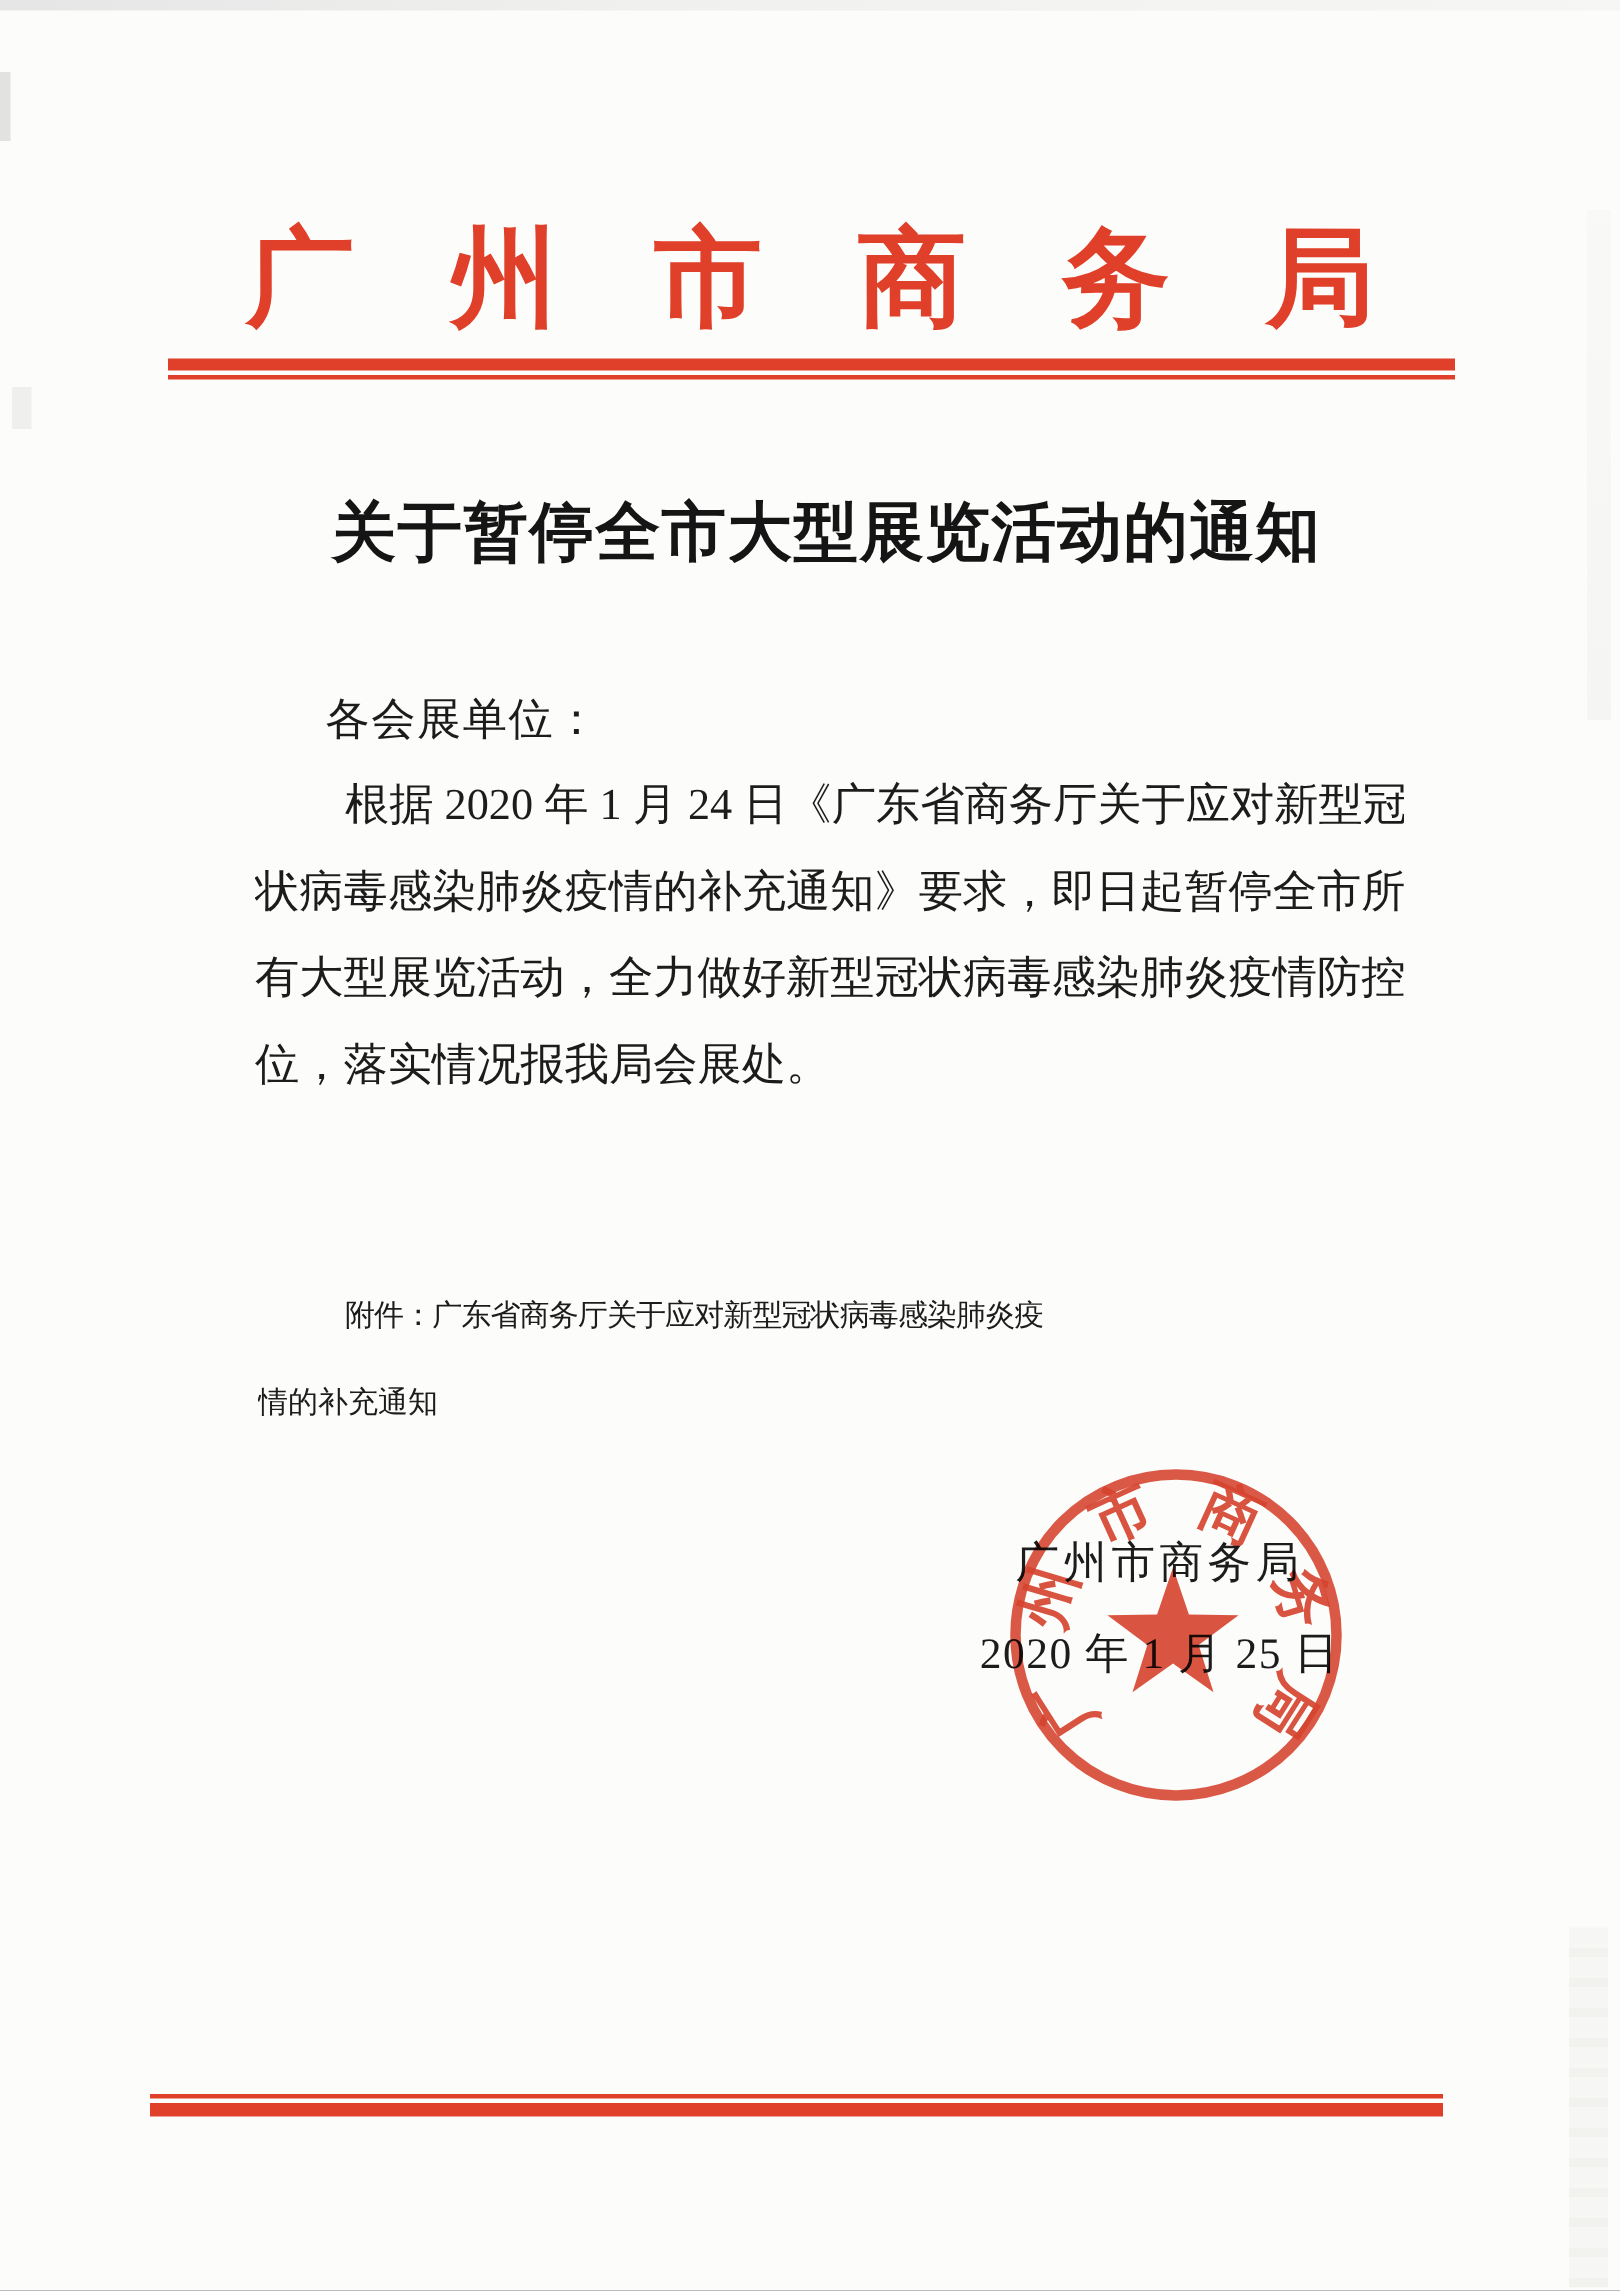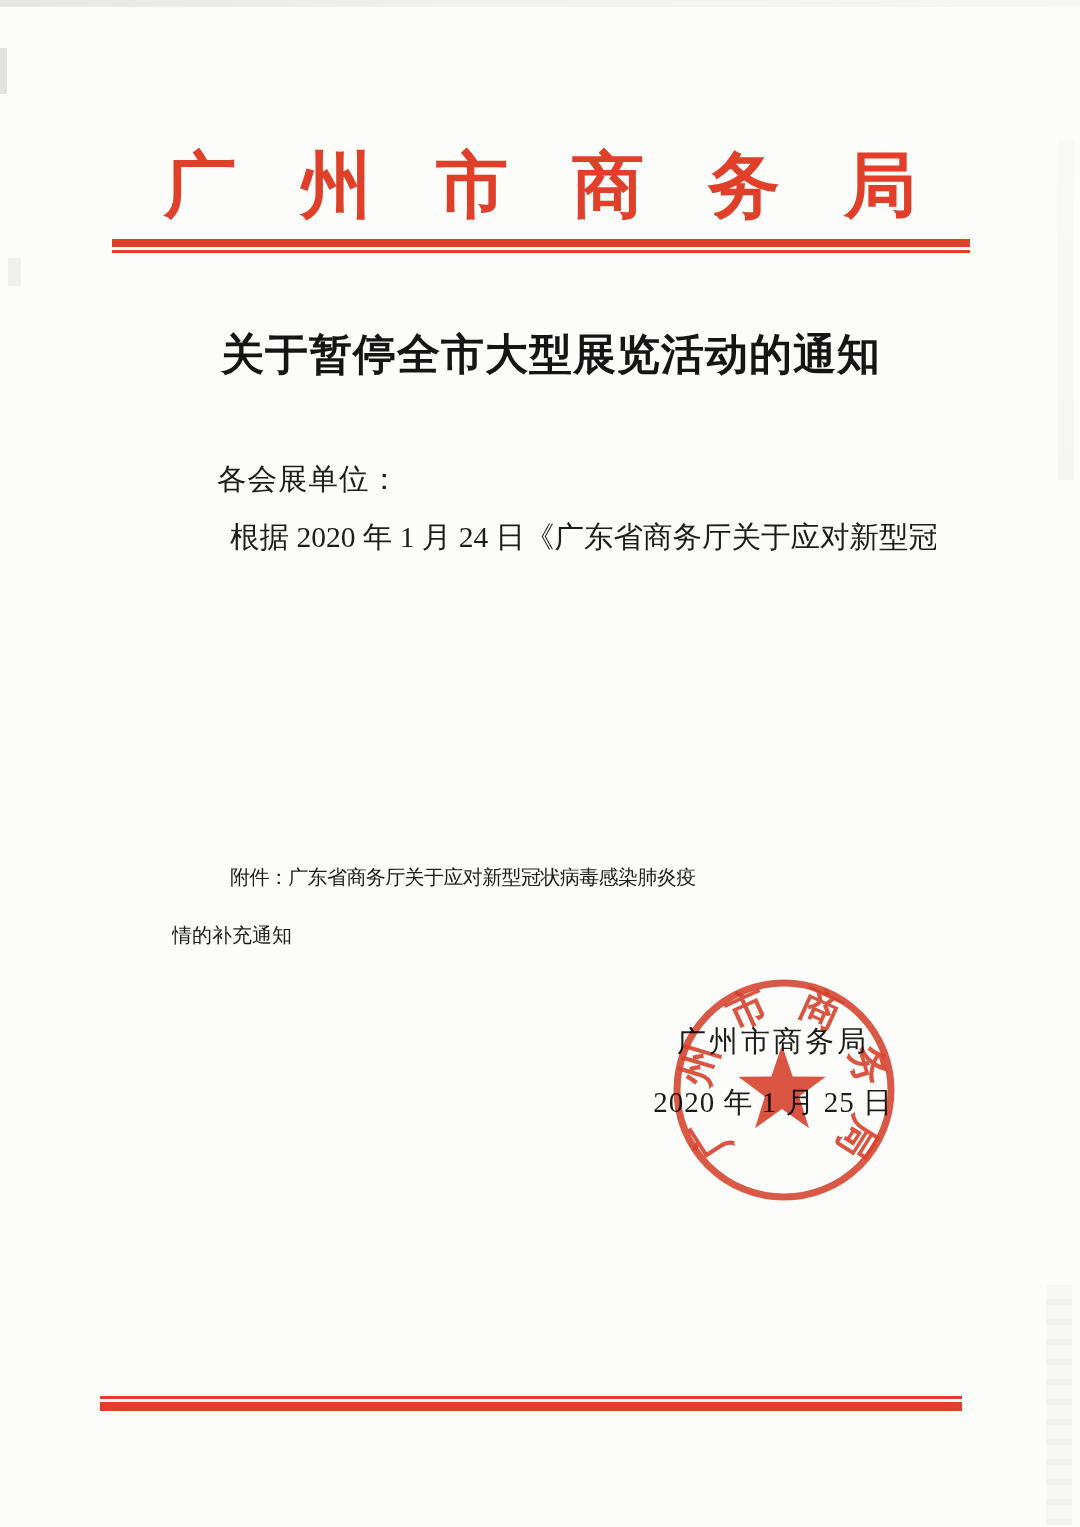--- a/index.html
+++ b/index.html
@@ -84,20 +84,23 @@
   <div class="agency">广州市商务局</div>
   <div class="rule rule-top-thick"></div>
   <div class="rule rule-top-thin"></div>
 
   <div class="doc-title">关于暂停全市大型展览活动的通知</div>
 
   <div class="salutation">各会展单位：</div>
 
   <div class="para">
     <div class="bline indent">根据 2020 年 1 月 24 日《广东省商务厅关于应对新型冠</div>
+    <div class="bline">状病毒感染肺炎疫情的补充通知》要求，即日起暂停全市所</div>
+    <div class="bline">有大型展览活动，全力做好新型冠状病毒感染肺炎疫情防控</div>
+    <div class="bline last">位，落实情况报我局会展处。</div>
   </div>
 
   <div class="attachment">
     <div class="bline indent">附件：广东省商务厅关于应对新型冠状病毒感染肺炎疫</div>
     <div class="bline">情的补充通知</div>
   </div>
 
   <div class="closing-sign">广州市商务局</div>
   <div class="closing-date">2020 年 1 月 25 日</div>
 

